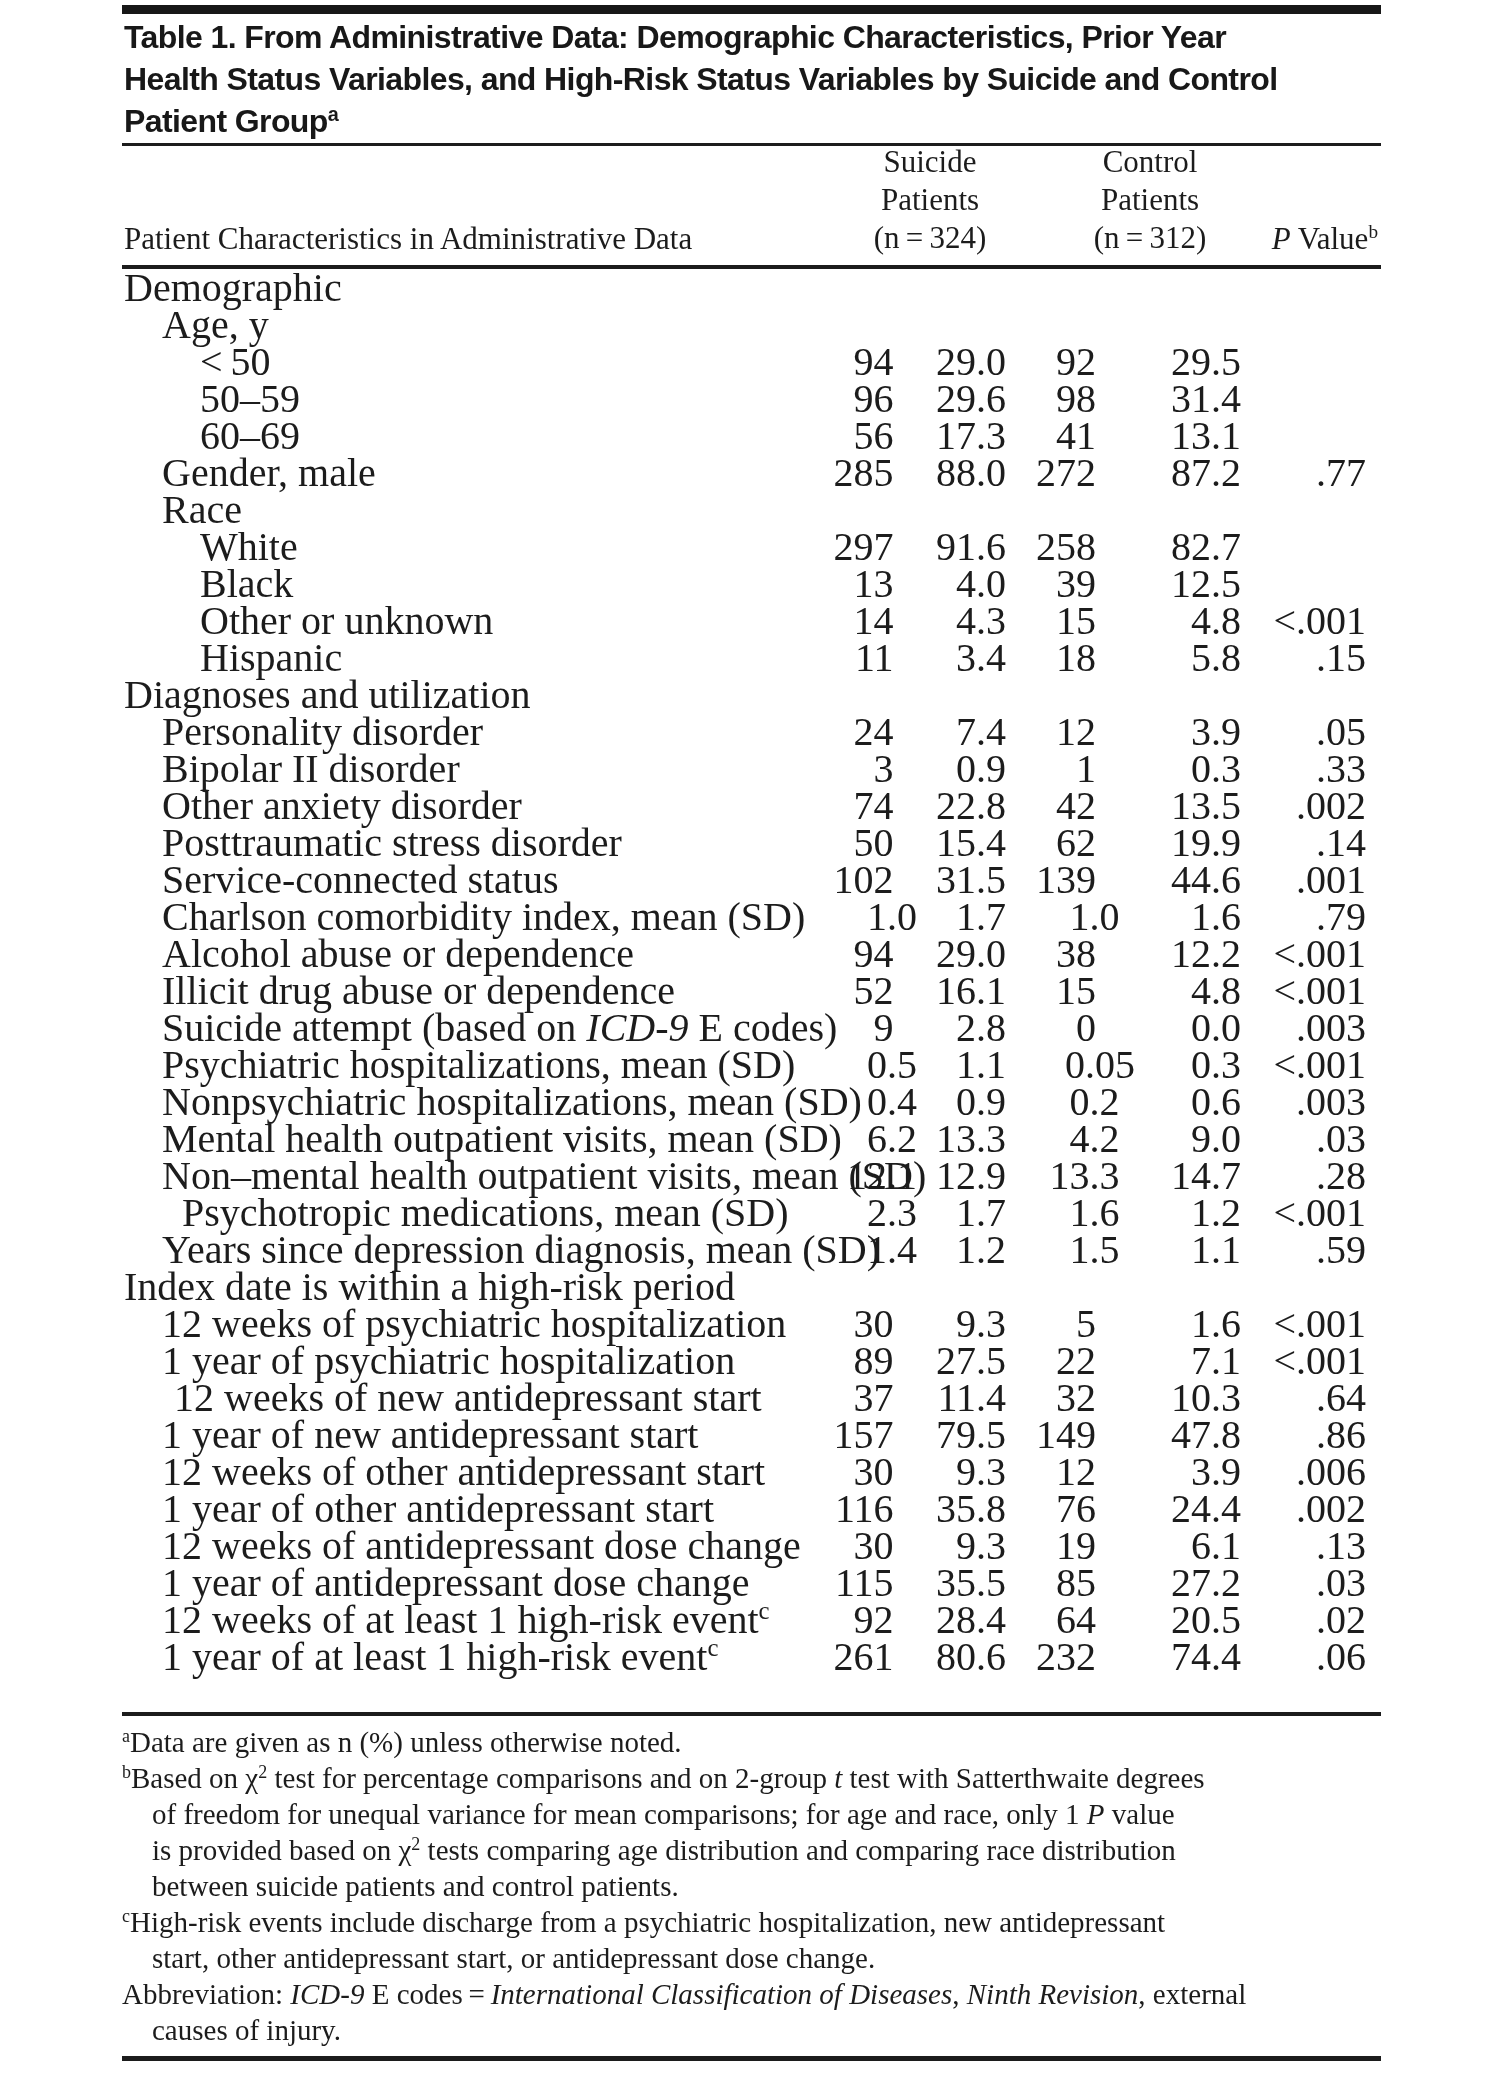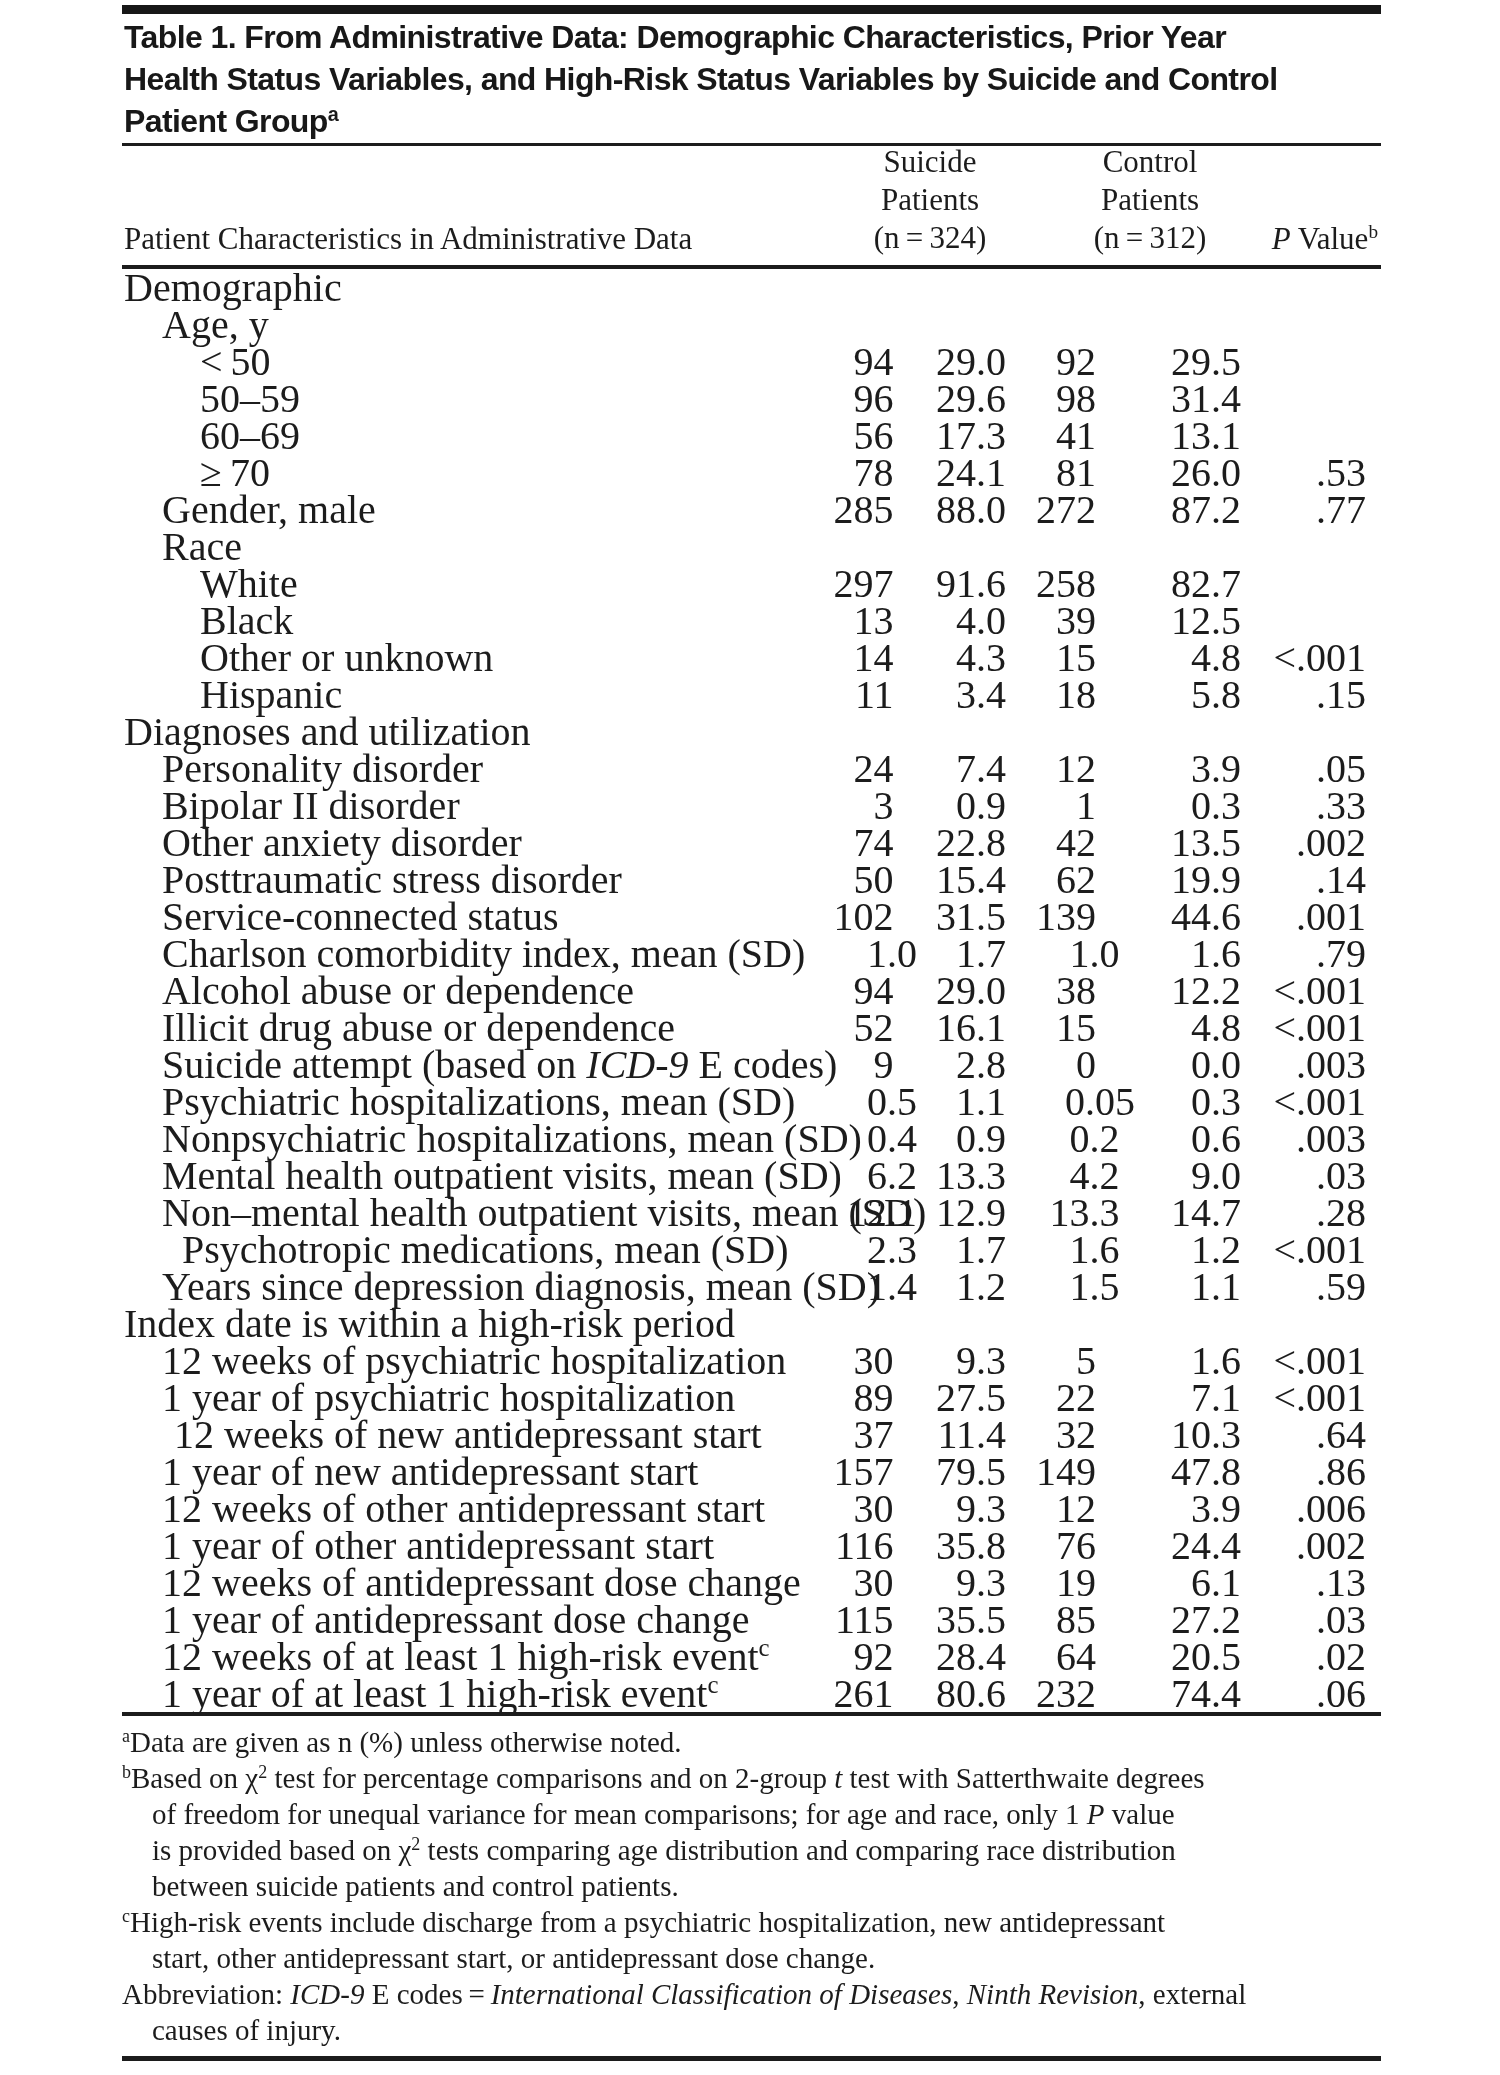--- a/index.html
+++ b/index.html
@@ -119,28 +119,20 @@
 
   <div class="row">
     <span class="lbl" style="left: 78px;">60–69</span>
     <span class="num c1" style="padding-right: 23.5px;">56</span>
     <span class="num c2">17.3</span>
     <span class="num c3" style="padding-right: 39px;">41</span>
     <span class="num c4">13.1</span>
     <span class="num c5"></span>
   </div>
 
-  <div class="row">
-    <span class="lbl" style="left: 78px;">≥ 70</span>
-    <span class="num c1" style="padding-right: 23.5px;">78</span>
-    <span class="num c2">24.1</span>
-    <span class="num c3" style="padding-right: 39px;">81</span>
-    <span class="num c4">26.0</span>
-    <span class="num c5">.53</span>
-  </div>
 
   <div class="row">
     <span class="lbl" style="left: 40px;">Gender, male</span>
     <span class="num c1" style="padding-right: 23.5px;">285</span>
     <span class="num c2">88.0</span>
     <span class="num c3" style="padding-right: 39px;">272</span>
     <span class="num c4">87.2</span>
     <span class="num c5">.77</span>
   </div>
 

